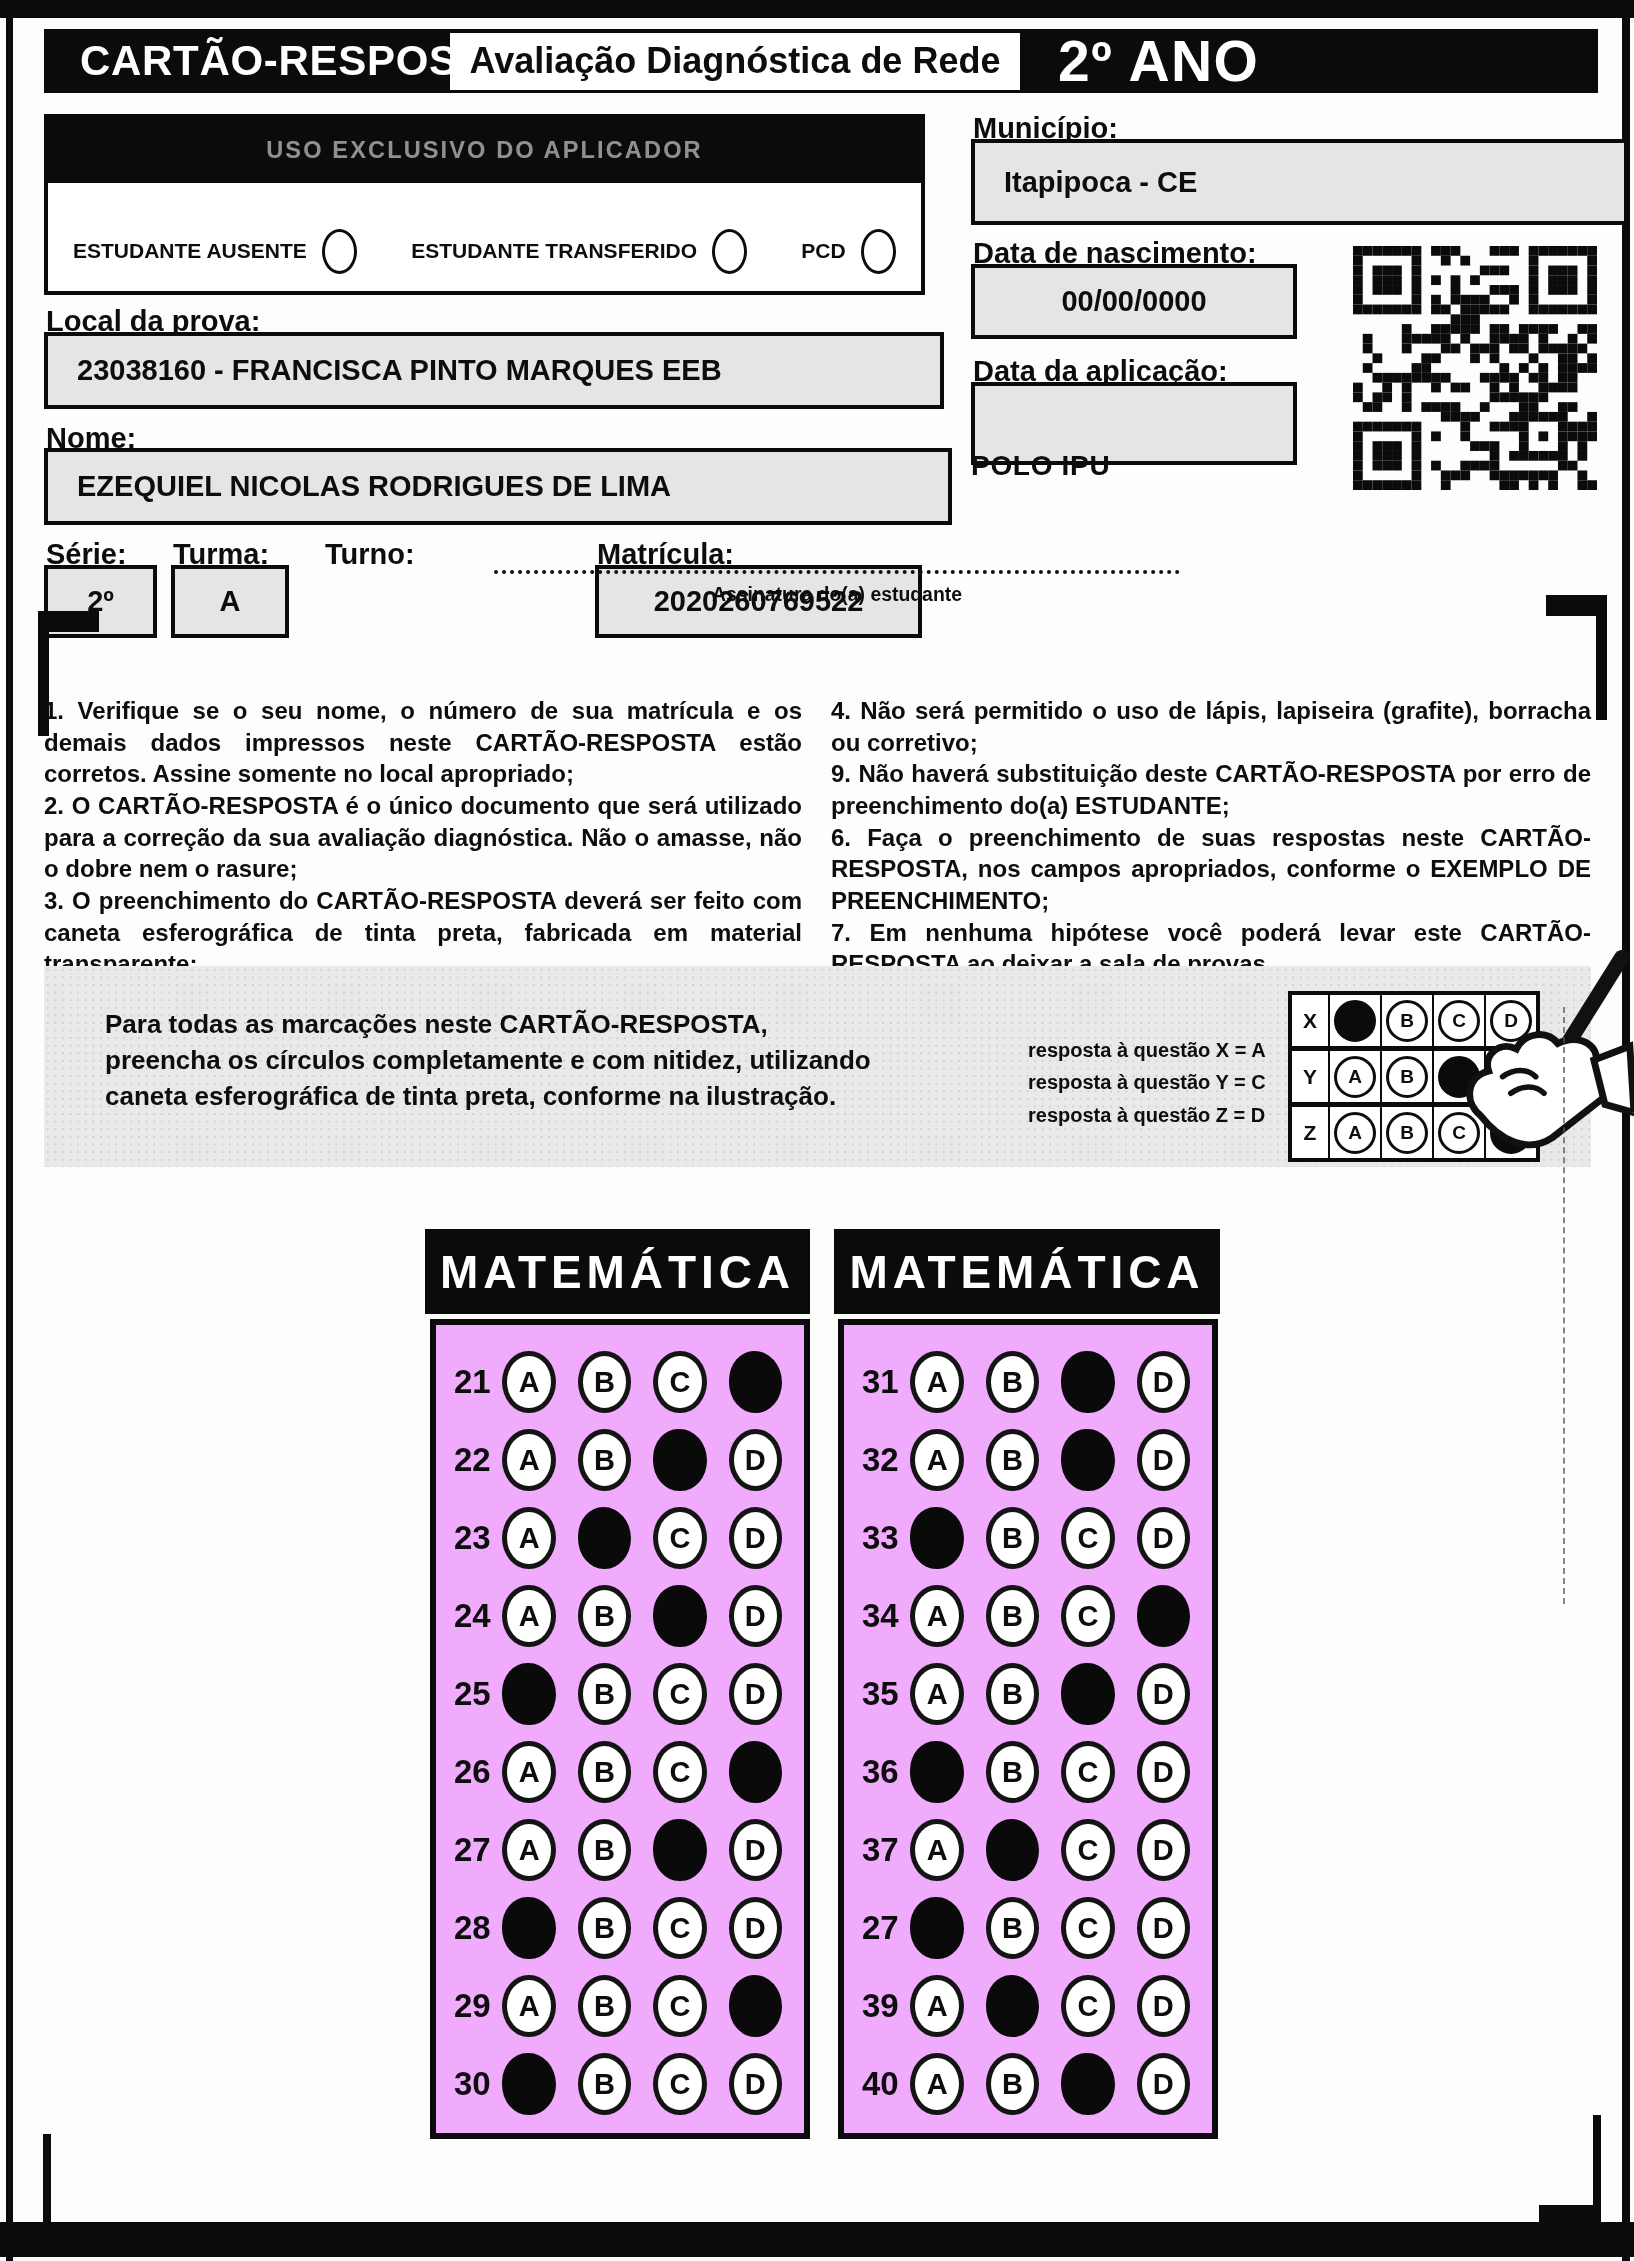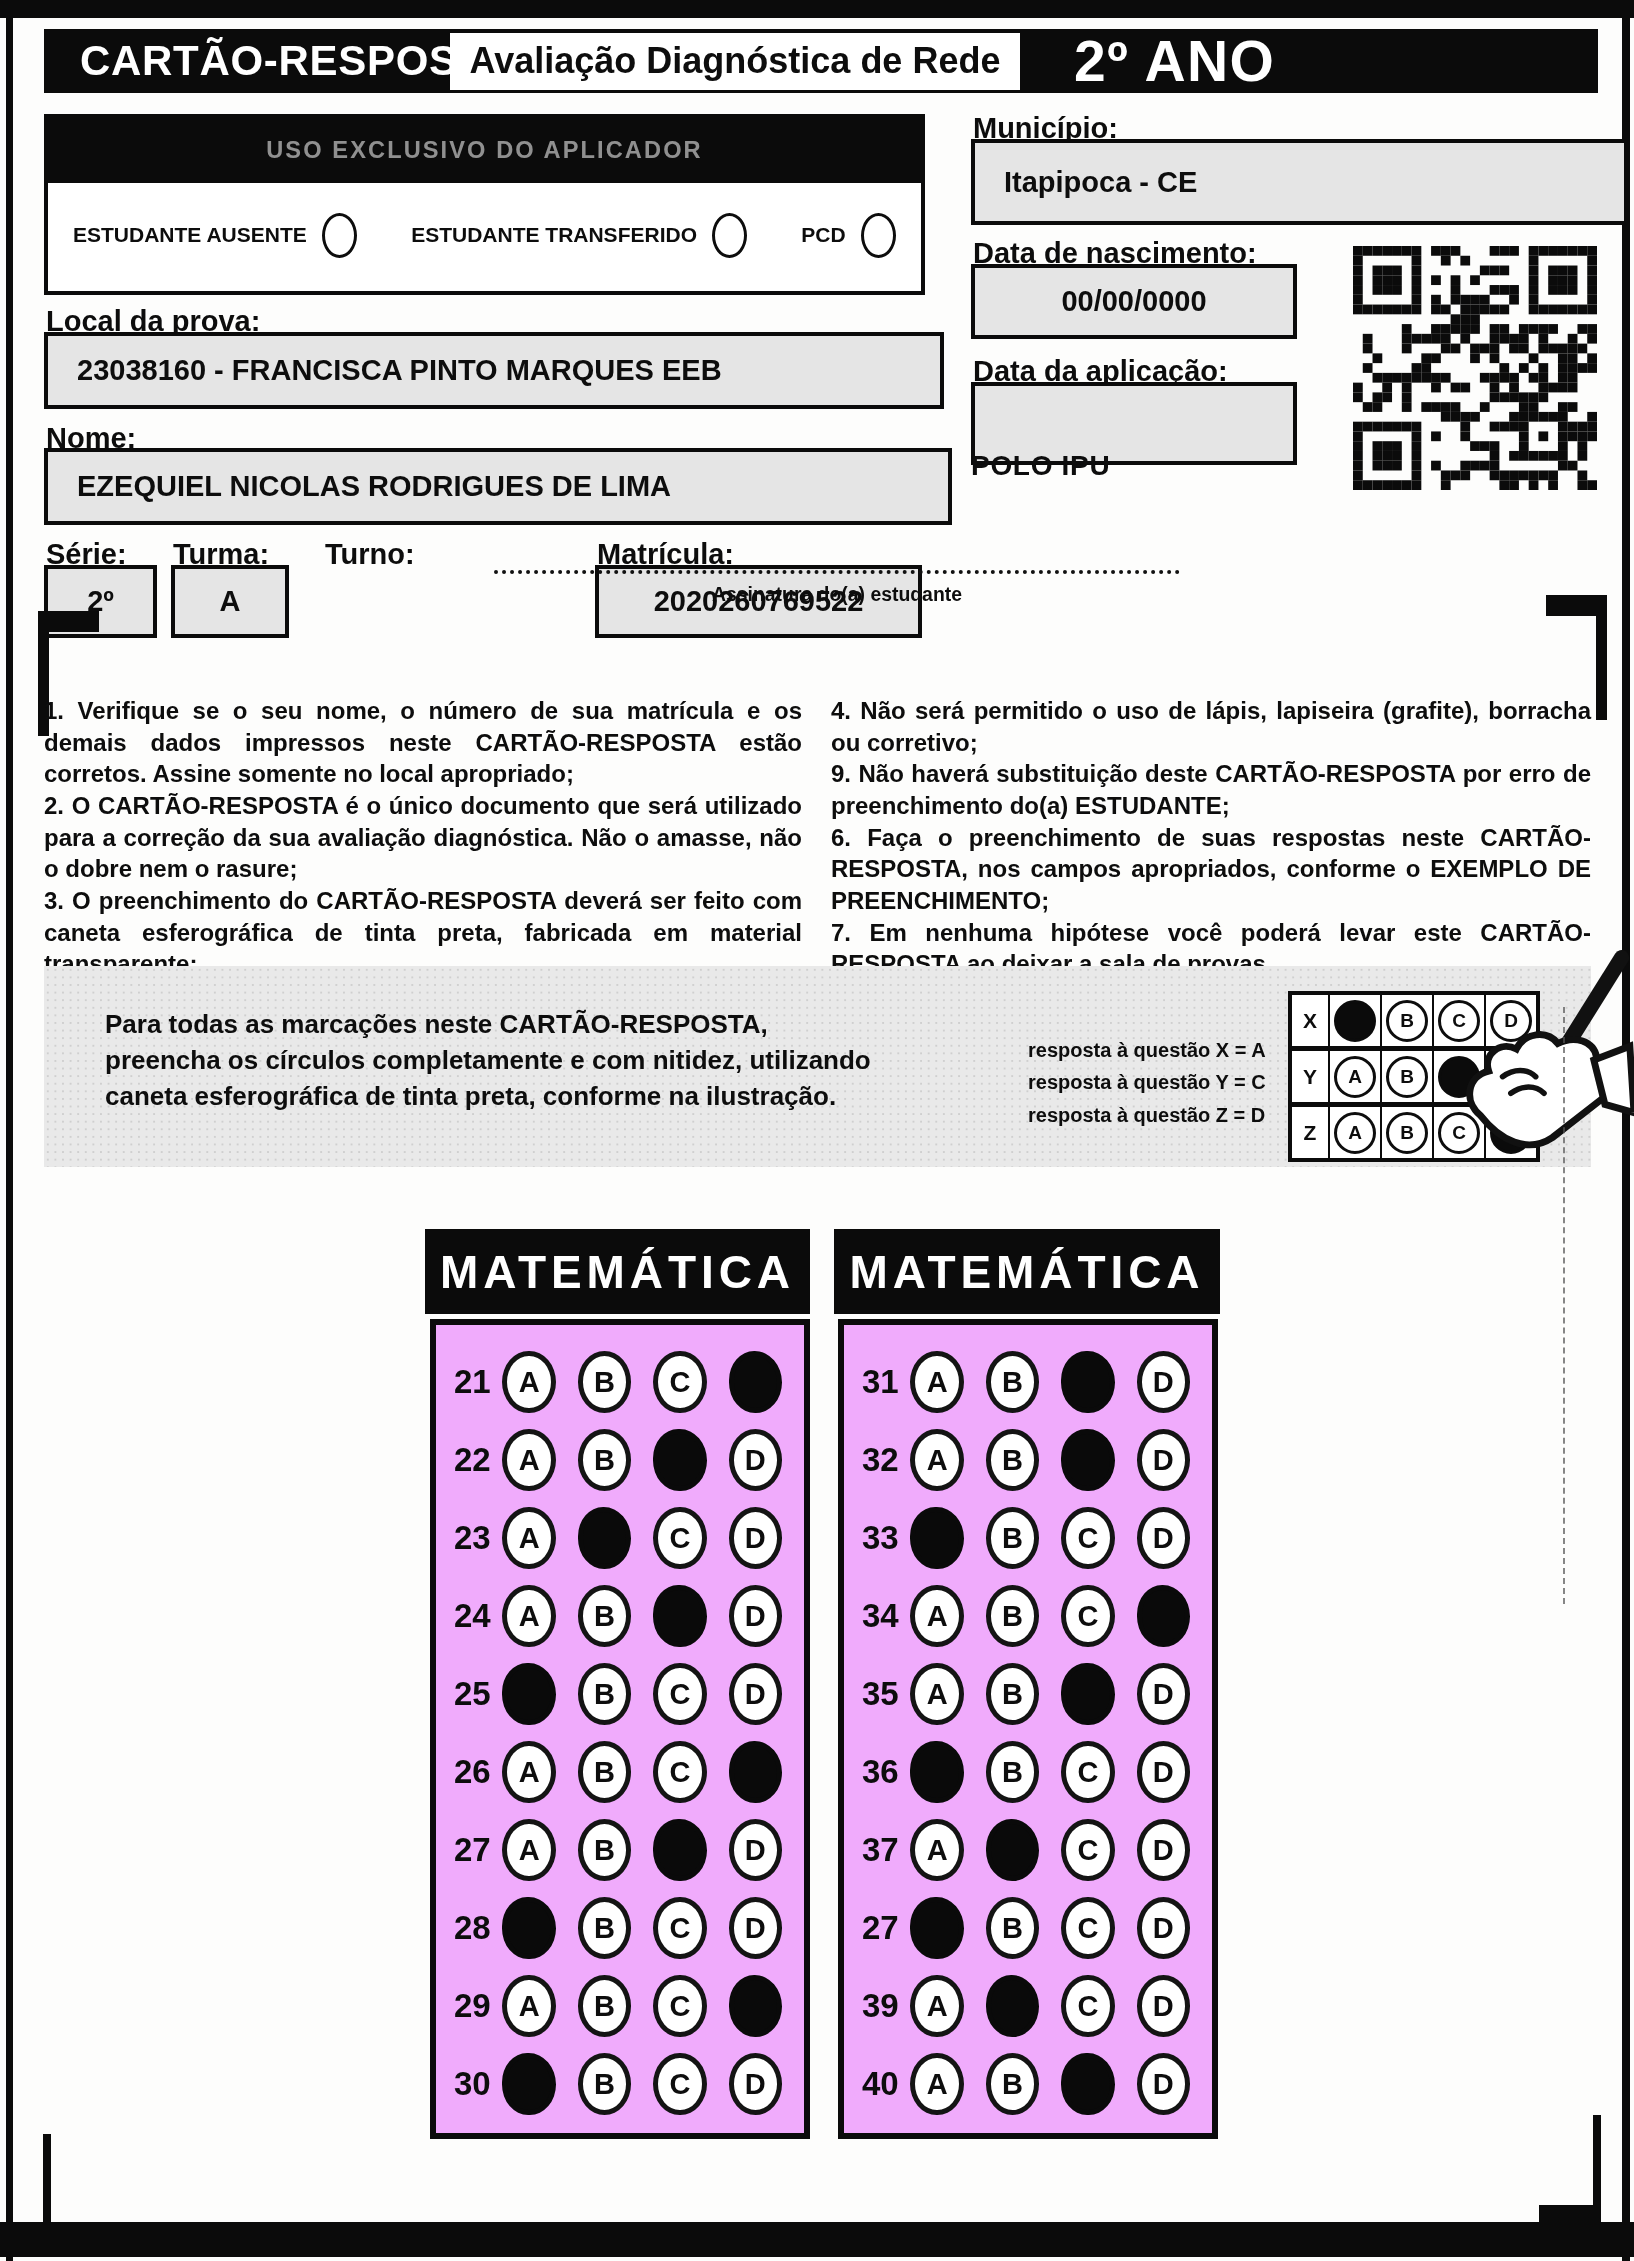--- a/index.html
+++ b/index.html
@@ -14,21 +14,21 @@
   .cm-br{border-right:8.3px solid #0b0b0b;border-bottom:21px solid #0b0b0b;}
   
   .hdr{background:#0b0b0b;display:flex;align-items:center;}
   .hdr-title{color:#fff;font-weight:bold;font-size:42px;letter-spacing:0.7px;margin-left:36px;}
   .hdr-sub{background:#fff;color:#0d0d0d;font-weight:bold;font-size:36px;display:flex;align-items:center;justify-content:center;}
   .hdr-grade{color:#fff;font-weight:bold;font-size:57px;letter-spacing:1.4px;}
   
   .uso{border:4.9px solid #0b0b0b;background:#fff;}
   .uso-bar{background:#0b0b0b;color:#ffffff8c;font-weight:bold;font-size:23.6px;letter-spacing:2.1px;
            display:flex;align-items:center;justify-content:center;}
-  .uso-opts{display:flex;align-items:center;justify-content:space-between;padding:0 25px;height:104px;}
+  .uso-opts{display:flex;align-items:center;justify-content:space-between;padding:16px 25px;height:104px;}
   .opt{display:flex;align-items:center;gap:15.3px;font-weight:bold;font-size:21px;}
   .opt-circle{width:29px;height:39px;border:3.5px solid #0d0d0d;border-radius:50%;background:#fff;}
   .lbl{font-weight:bold;font-size:29px;}
   .vbox{border:4.9px solid #0b0b0b;background:#e5e5e5;display:flex;align-items:center;font-weight:bold;font-size:29px;}
   .vbox.pad{padding-left:29px;}
   .vbox.ctr{justify-content:center;}
   
   .sig-line{border-top:4.2px dotted #111;}
   .sig-lbl{font-weight:bold;font-size:19.4px;text-align:center;}
   .instr-head{display:flex;align-items:center;gap:18px;}
@@ -68,21 +68,21 @@
   <div class="abs bar" style="left:0;top:0;width:1635px;height:18px;"></div>
   <div class="abs bar" style="left:5.6px;top:14px;width:7.6px;height:2247px;"></div>
   <div class="abs bar" style="left:1622px;top:0;width:8.3px;height:2261px;"></div>
   <div class="abs bar" style="left:0;top:2222px;width:1635px;height:35px;"></div>
   <div class="abs cm-bl" style="left:43px;top:2134px;width:54px;height:90px;"></div>
   <div class="abs cm-br" style="left:1539px;top:2115px;width:54px;height:90px;"></div>
 
   <div class="abs hdr" style="left:44px;top:29px;width:1554px;height:64px;">
     <div class="hdr-title">CARTÃO-RESPOSTA</div>
     <div class="hdr-sub abs" style="left:406px;top:3.5px;width:570px;height:57px;">Avaliação Diagnóstica de Rede</div>
-    <div class="hdr-grade abs" style="left:1014px;top:0;height:64px;display:flex;align-items:center;margin-left:16px;">2º ANO</div>
+    <div class="hdr-grade abs" style="left:1014px;top:0;height:64px;display:flex;align-items:center;">2º ANO</div>
   </div>
 
   <div class="abs uso" style="left:44px;top:114px;width:873px;height:173px;">
     <div class="uso-bar" style="height:65px;">USO EXCLUSIVO DO APLICADOR</div>
     <div class="uso-opts" id="app-options">
         <div class="opt">
           <span>ESTUDANTE AUSENTE</span>
           <span class="opt-circle"></span>
         </div>
         <div class="opt">

